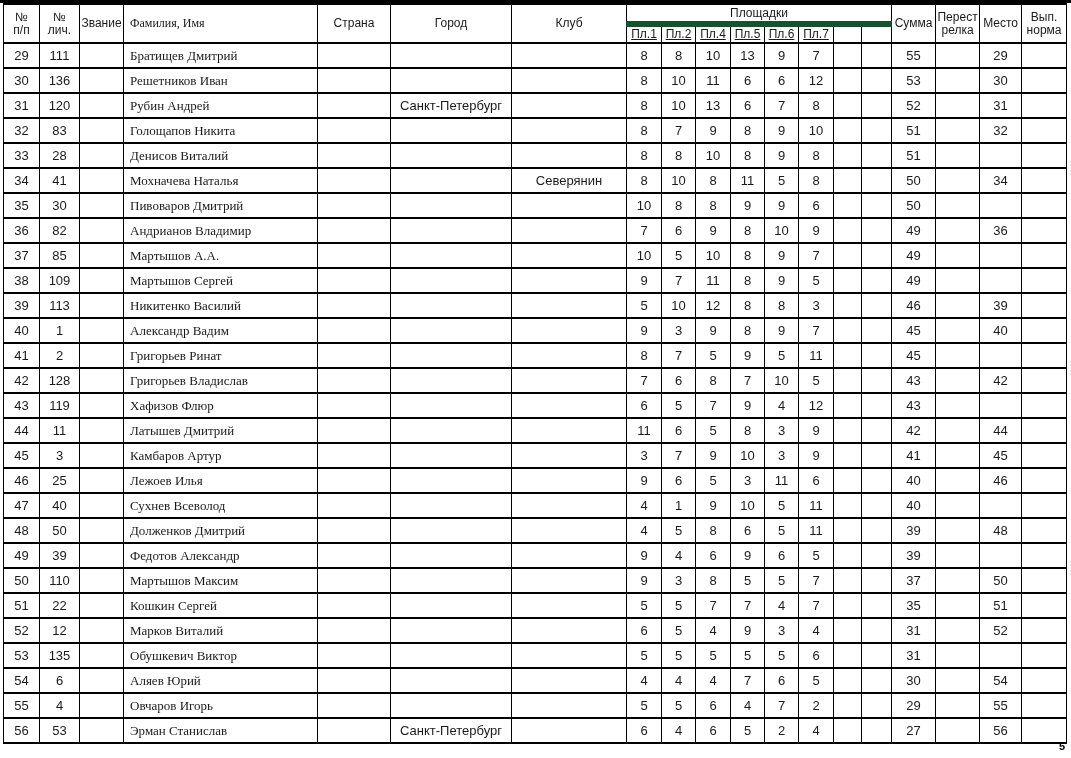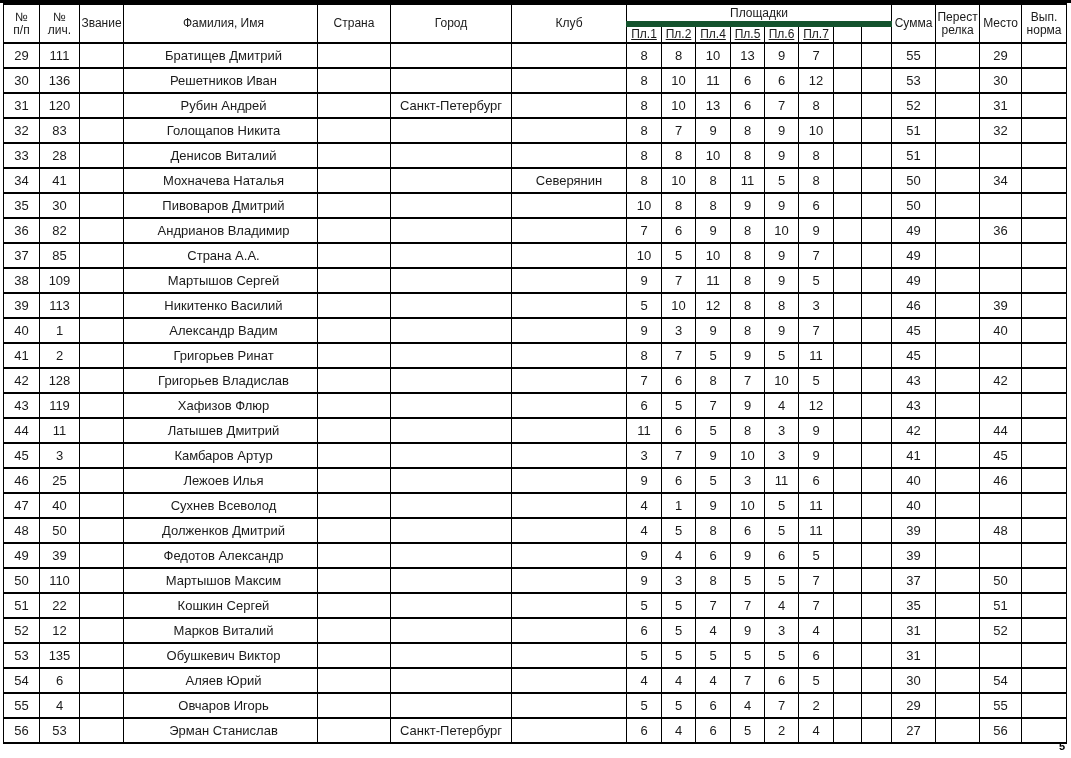--- a/index.html
+++ b/index.html
@@ -40,22 +40,23 @@
   thead th {
     font-weight: normal;
     font-size: 12px;
     line-height: 13px;
   }
   tr.hdr1 th { height: 16px; }
   tr.hdr2 th { height: 15px; border-top: 1px solid #c2410c; text-decoration: underline; }
   th.grp { border-bottom: 6px solid #14532d; }
   th.pre { white-space: pre-line; }
   th.left, td.c3 {
-    text-align: center;
+    text-align: left;
     padding-left: 6px;
+    font-family: Liberation Serif, serif;
   }
   tbody td {
     font-size: 13px;
     height: 23px;
     white-space: nowrap;
   }
   .page-number {
     position: absolute;
     top: 740px;
     right: 6px;
@@ -287,21 +288,21 @@
         <td class="c14"></td>
         <td class="c15">49</td>
         <td class="c16"></td>
         <td class="c17">36</td>
         <td class="c18"></td>
       </tr>
       <tr>
         <td class="c0">37</td>
         <td class="c1">85</td>
         <td class="c2"></td>
-        <td class="c3">Страна А.А.</td>
+        <td class="c3">Мартышов А.А.</td>
         <td class="c4"></td>
         <td class="c5"></td>
         <td class="c6"></td>
         <td class="c7">10</td>
         <td class="c8">5</td>
         <td class="c9">10</td>
         <td class="c10">8</td>
         <td class="c11">9</td>
         <td class="c12">7</td>
         <td class="c13"></td>

